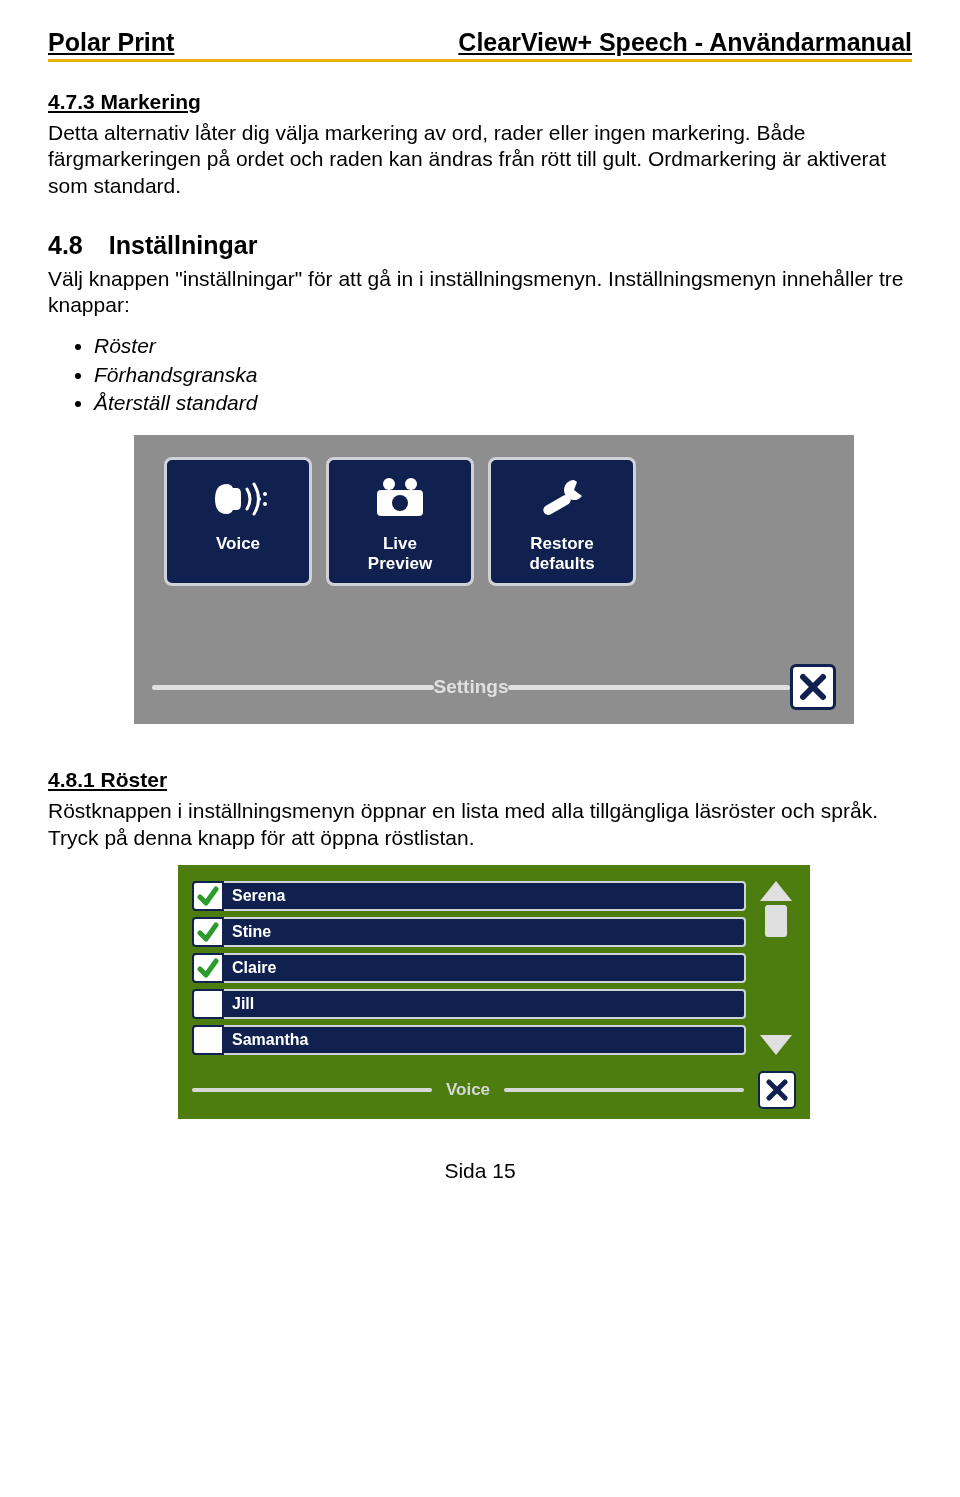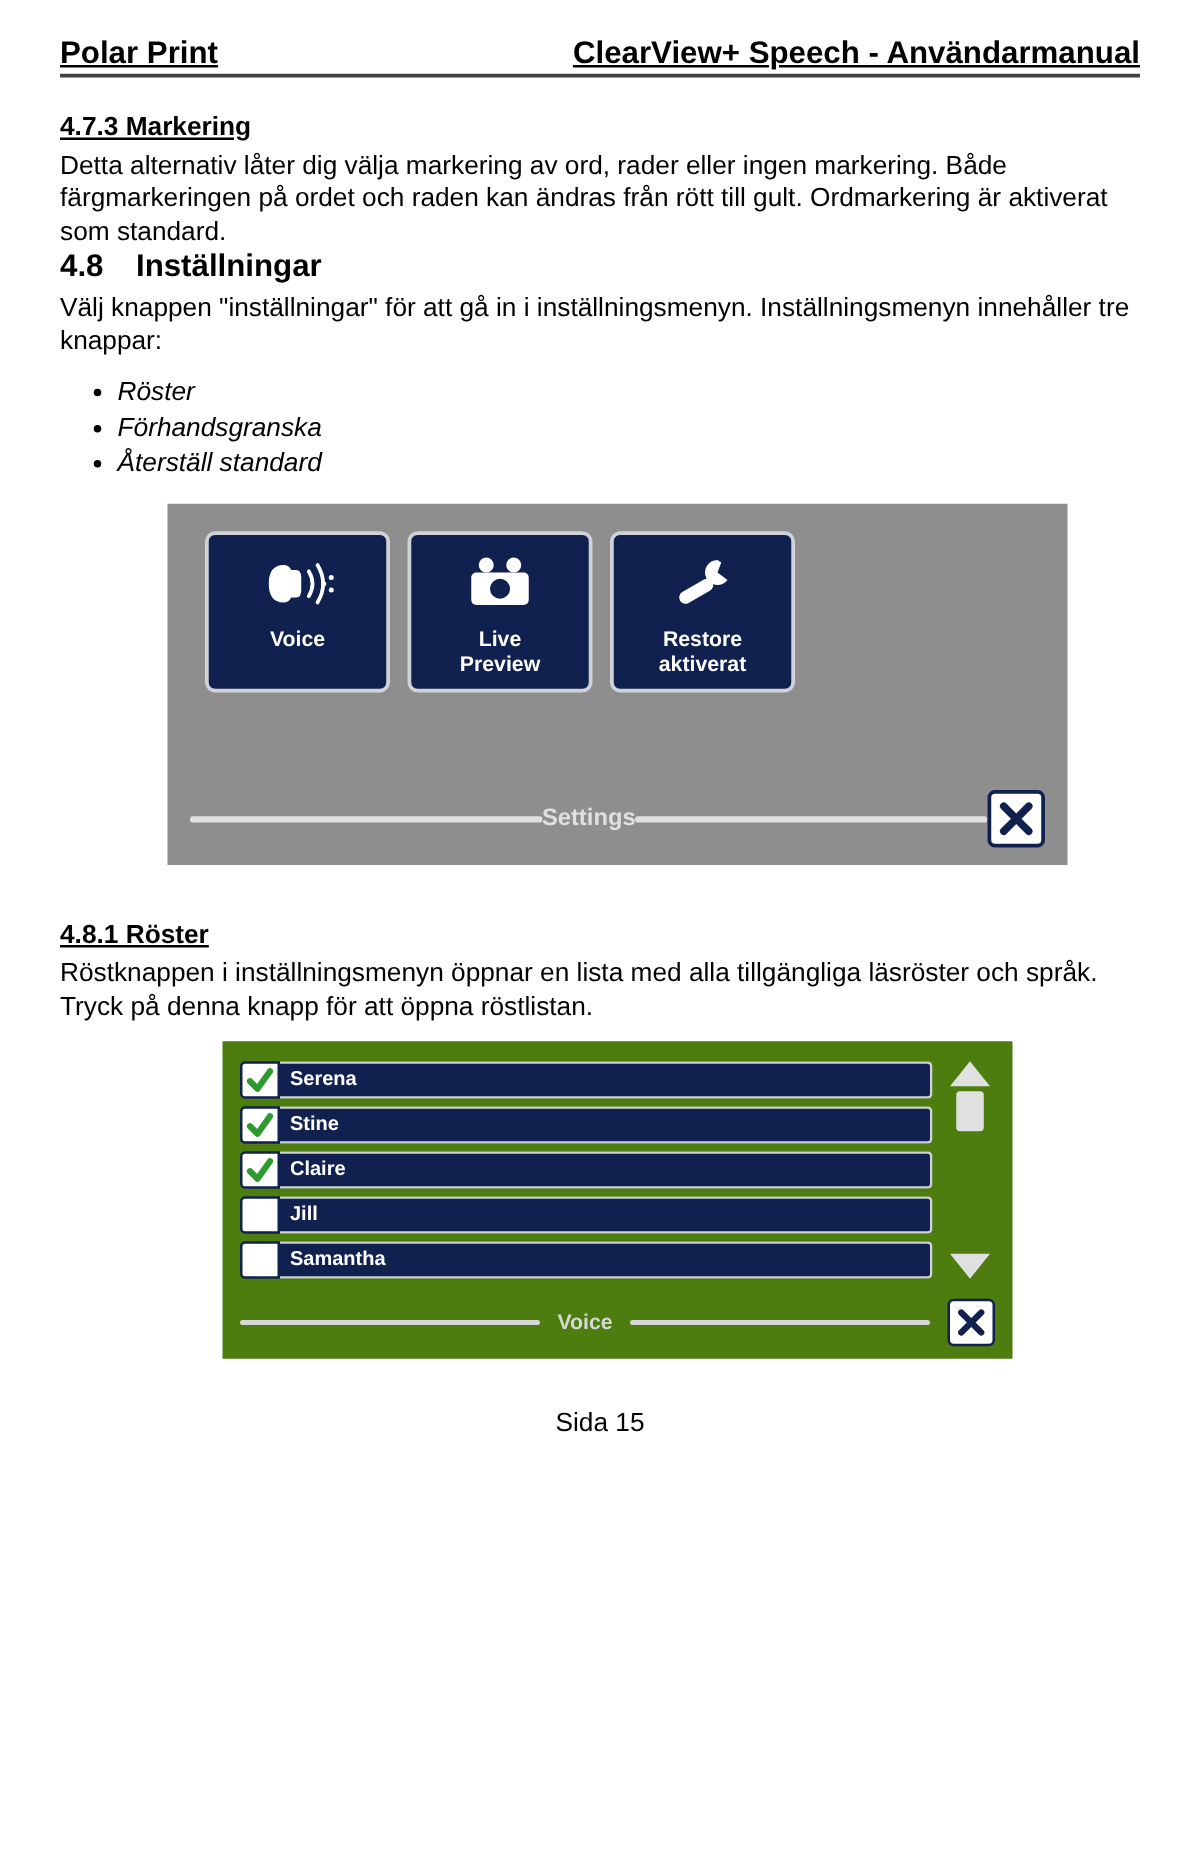--- a/index.html
+++ b/index.html
@@ -7,40 +7,41 @@
     font-family: Arial, Helvetica, sans-serif;
     background: #fff;
     width: 960px;
     margin: 0 auto;
     padding: 28px 48px 34px 48px;
     color: #000;
   }
   .header-row {
     display: flex;
     justify-content: space-between;
-    border-bottom: 3px solid #404040;
+    border-bottom: 3px solid #eab308;
     padding-bottom: 2px;
     margin-bottom: 28px;
   }
   .header-left, .header-right {
     font-family: Arial, Helvetica, sans-serif;
     font-weight: bold;
     font-size: 25px;
     text-decoration: underline;
   }
   h2.section {
     font-size: 21px;
     font-weight: bold;
     margin-top: 14px;
     margin-bottom: 6px;
     text-decoration: underline;
   }
   h2.settings-h {
     font-size: 25px;
     font-weight: bold;
+    margin-top: 32px;
     margin-bottom: 6px;
   }
   h2.settings-h .spacer { display: inline-block; width: 26px; }
   p.body {
     font-size: 21px;
     line-height: 1.25;
   }
   ul.bullets {
     list-style: disc;
     margin: 14px 0 18px 46px;
@@ -257,21 +258,21 @@
 Preview</div>
     </div>
     <div class="sett-btn">
       <div class="icon-box">
         <svg width="56" height="46" viewBox="0 0 56 46">
           <path d="M40 4 a10 10 0 1 0 8 16 l-8 -6 l3 -8 z" fill="#fff"></path>
           <rect x="8" y="24" width="30" height="10" rx="5" transform="rotate(-30 23 29)" fill="#fff"></rect>
         </svg>
       </div>
       <div class="label" style="white-space:pre-line;">Restore
-aktiverat</div>
+defaults</div>
     </div>
   </div>
   <div class="sett-bottom">
     <div class="line"></div>
     <div class="caption">Settings</div>
     <div class="line"></div>
     <div class="close-btn">
       <svg width="28" height="28" viewBox="0 0 28 28">
         <line x1="4" y1="4" x2="24" y2="24" stroke="#10214f" stroke-width="6" stroke-linecap="round"></line>
         <line x1="24" y1="4" x2="4" y2="24" stroke="#10214f" stroke-width="6" stroke-linecap="round"></line>

